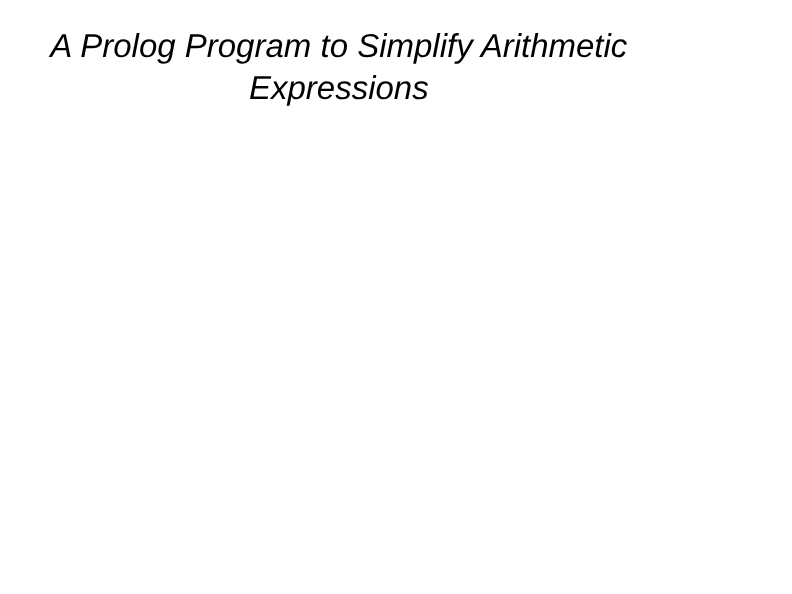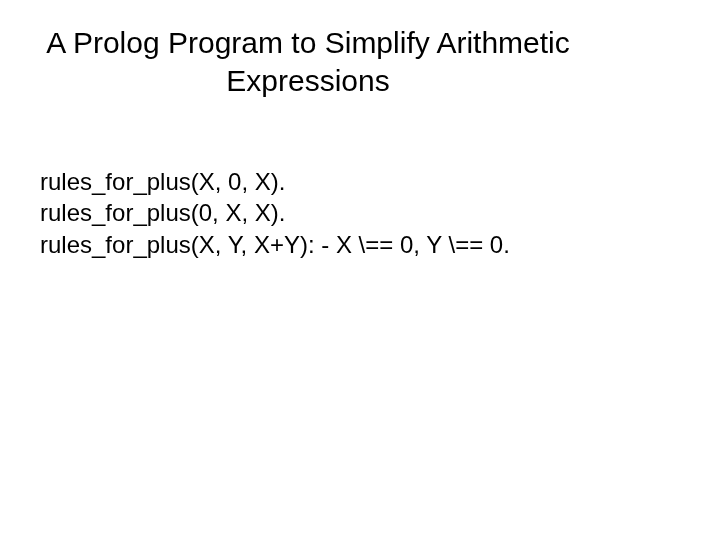--- a/index.html
+++ b/index.html
@@ -9,20 +9,21 @@
     height: 540px;
     background: #ffffff;
     font-family: Arial, Helvetica, sans-serif;
     color: #000000;
   }
   .slide {
     box-sizing: border-box;
     width: 616px;
     height: 540px;
     padding: 20px 40px 0 40px;
+    font-style: italic;
   }
   .title {
     font-size: 30px;
     text-align: center;
     line-height: 1.25;
     margin: 4px 0 36px 0;
     font-weight: normal;
   }
   .code-block {
     font-size: 24px;
@@ -33,20 +34,16 @@
   .gap {
     height: 28px;
   }
 </style>
 </head>
 <body>
 
 <div class="slide">
   <div class="title">A Prolog Program to Simplify Arithmetic Expressions</div>
 
-  <div class="code-block">
-<span>rules_for_plus(X, 0, X).</span>
-<span>rules_for_plus(0, X, X).</span>
-<span>rules_for_plus(X, Y, X+Y): - X \== 0, Y \== 0.</span></div>
 
   <div class="gap"></div>
 
 </div>
 
 </body></html>

